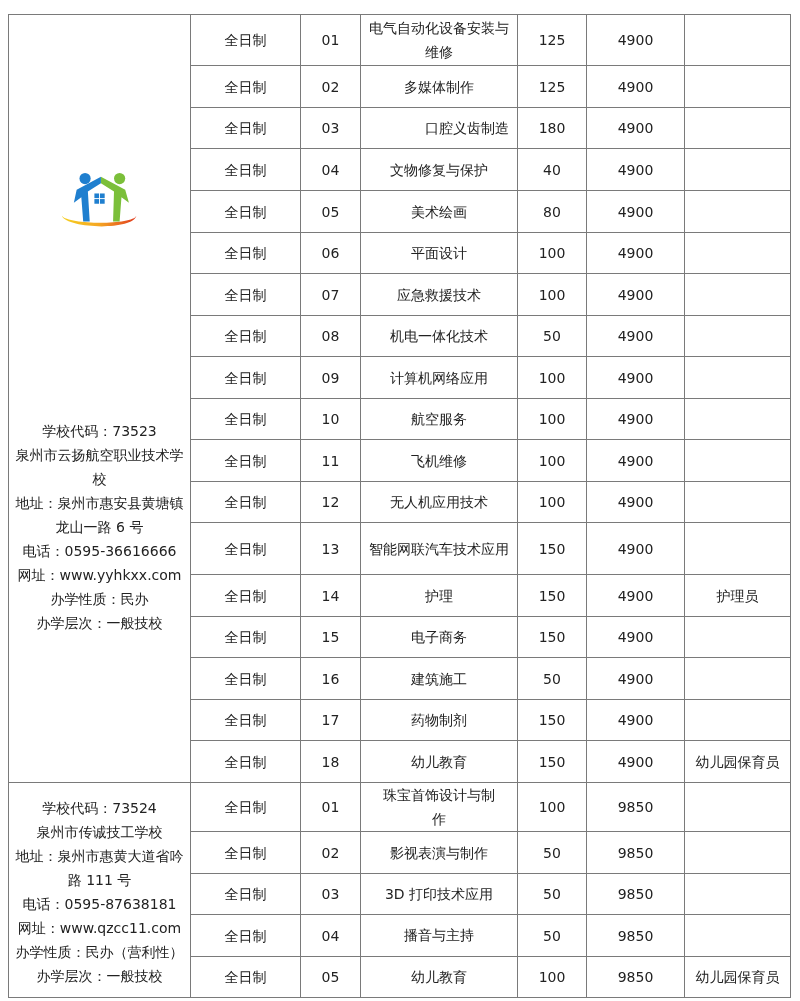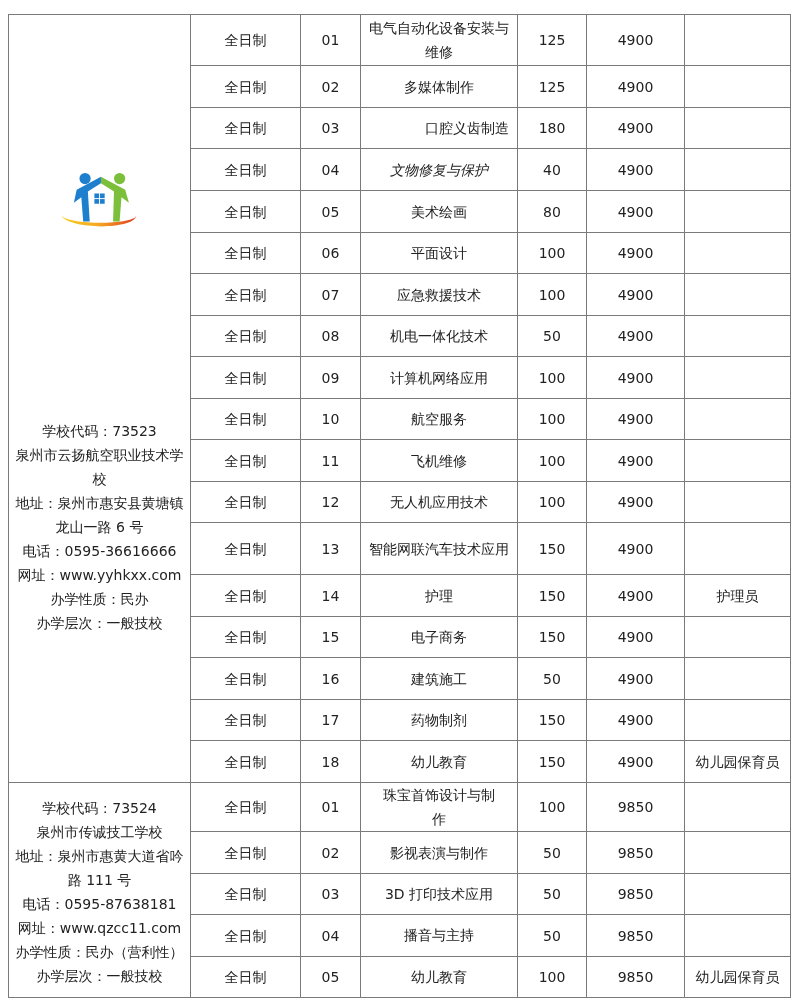--- a/index.html
+++ b/index.html
@@ -80,21 +80,21 @@
         <td>全日制</td>
         <td>03</td>
         <td style="line-height: 24px; padding: 0px 8px; text-align: right;">口腔义齿制造</td>
         <td>180</td>
         <td>4900</td>
         <td></td>
       </tr>
       <tr style="height: 42px;">
         <td>全日制</td>
         <td>04</td>
-        <td style="line-height: 24px; padding: 0px 8px; font-style: italic;">文物修复与保护</td>
+        <td style="line-height: 24px; padding: 0px 8px;">文物修复与保护</td>
         <td>40</td>
         <td>4900</td>
         <td></td>
       </tr>
       <tr style="height: 42px;">
         <td>全日制</td>
         <td>05</td>
         <td style="line-height: 24px; padding: 0px 8px;">美术绘画</td>
         <td>80</td>
         <td>4900</td>

